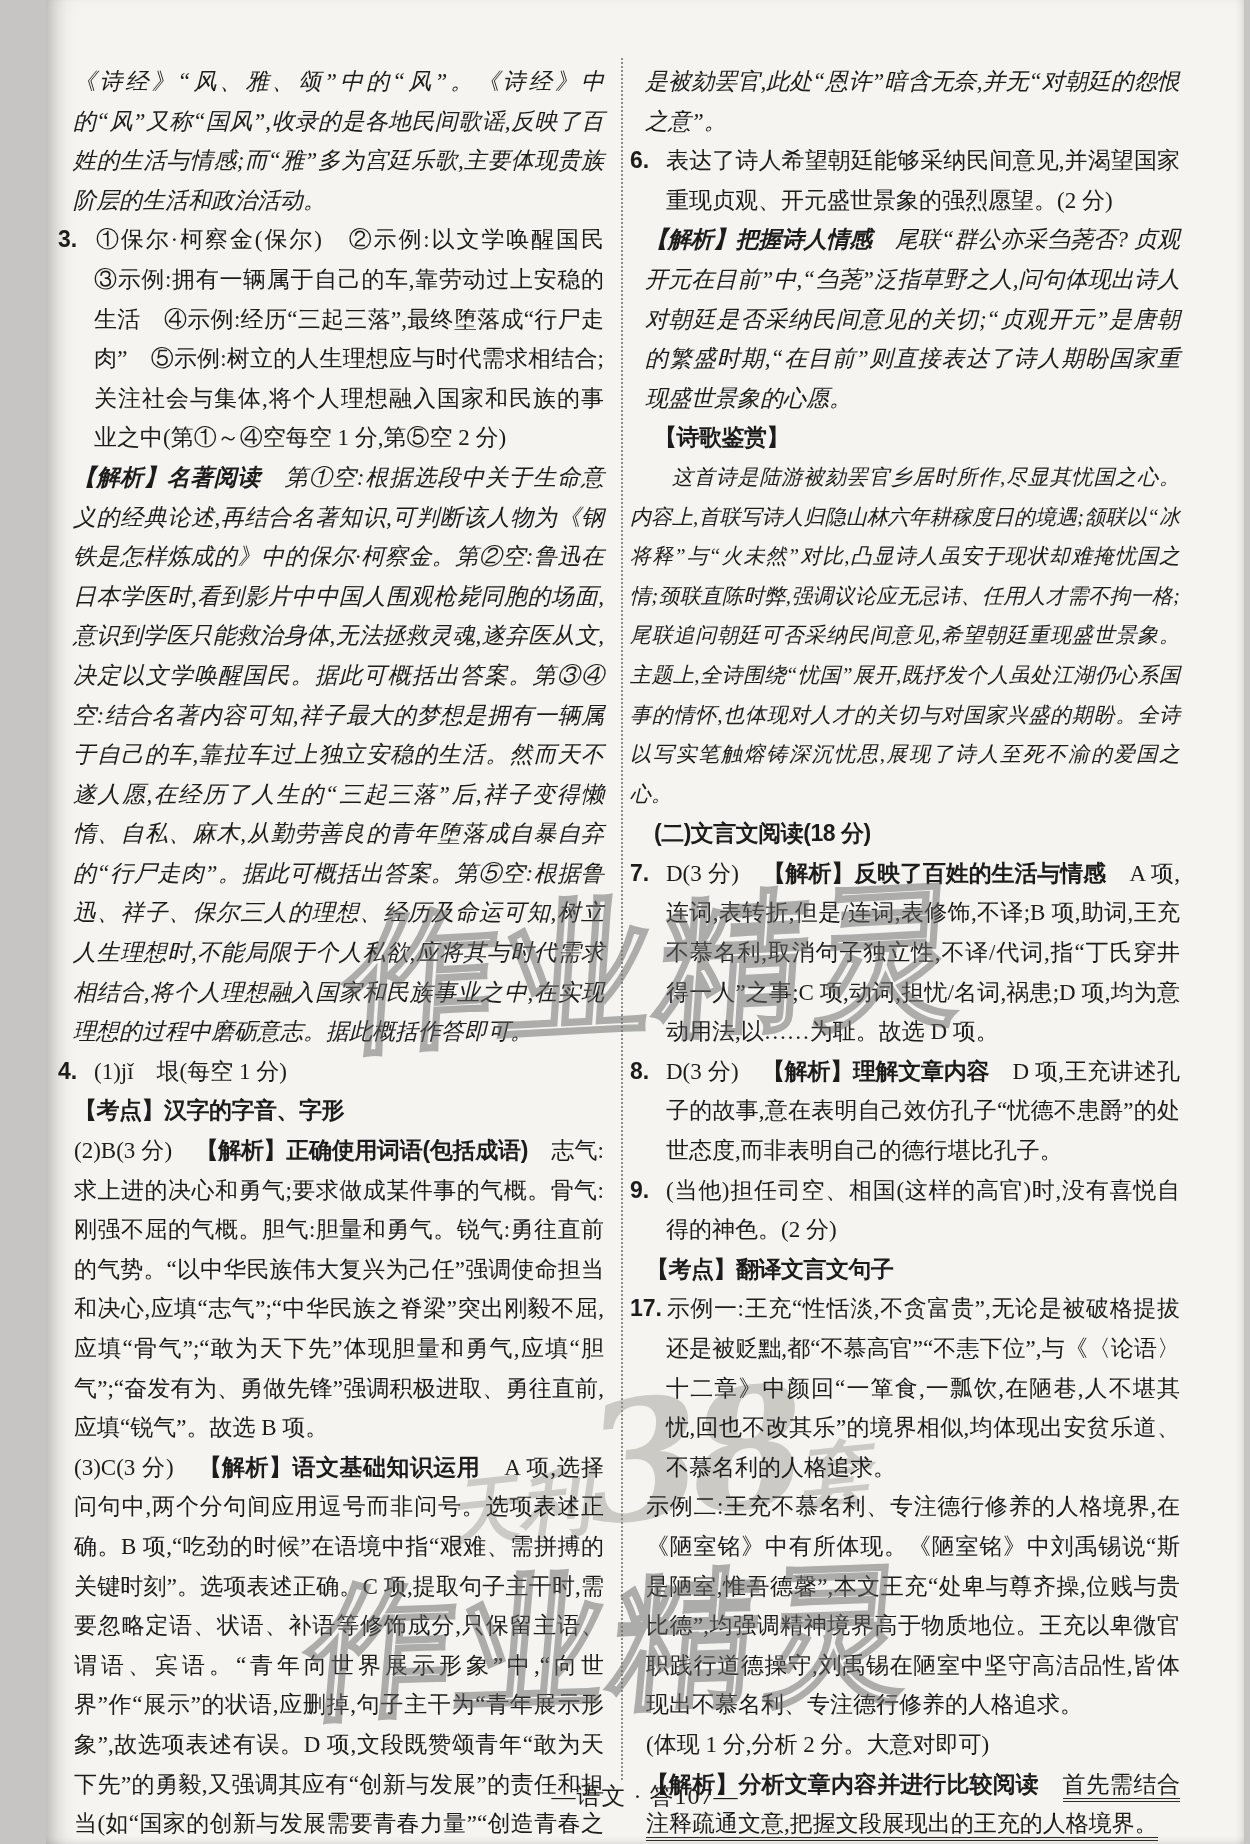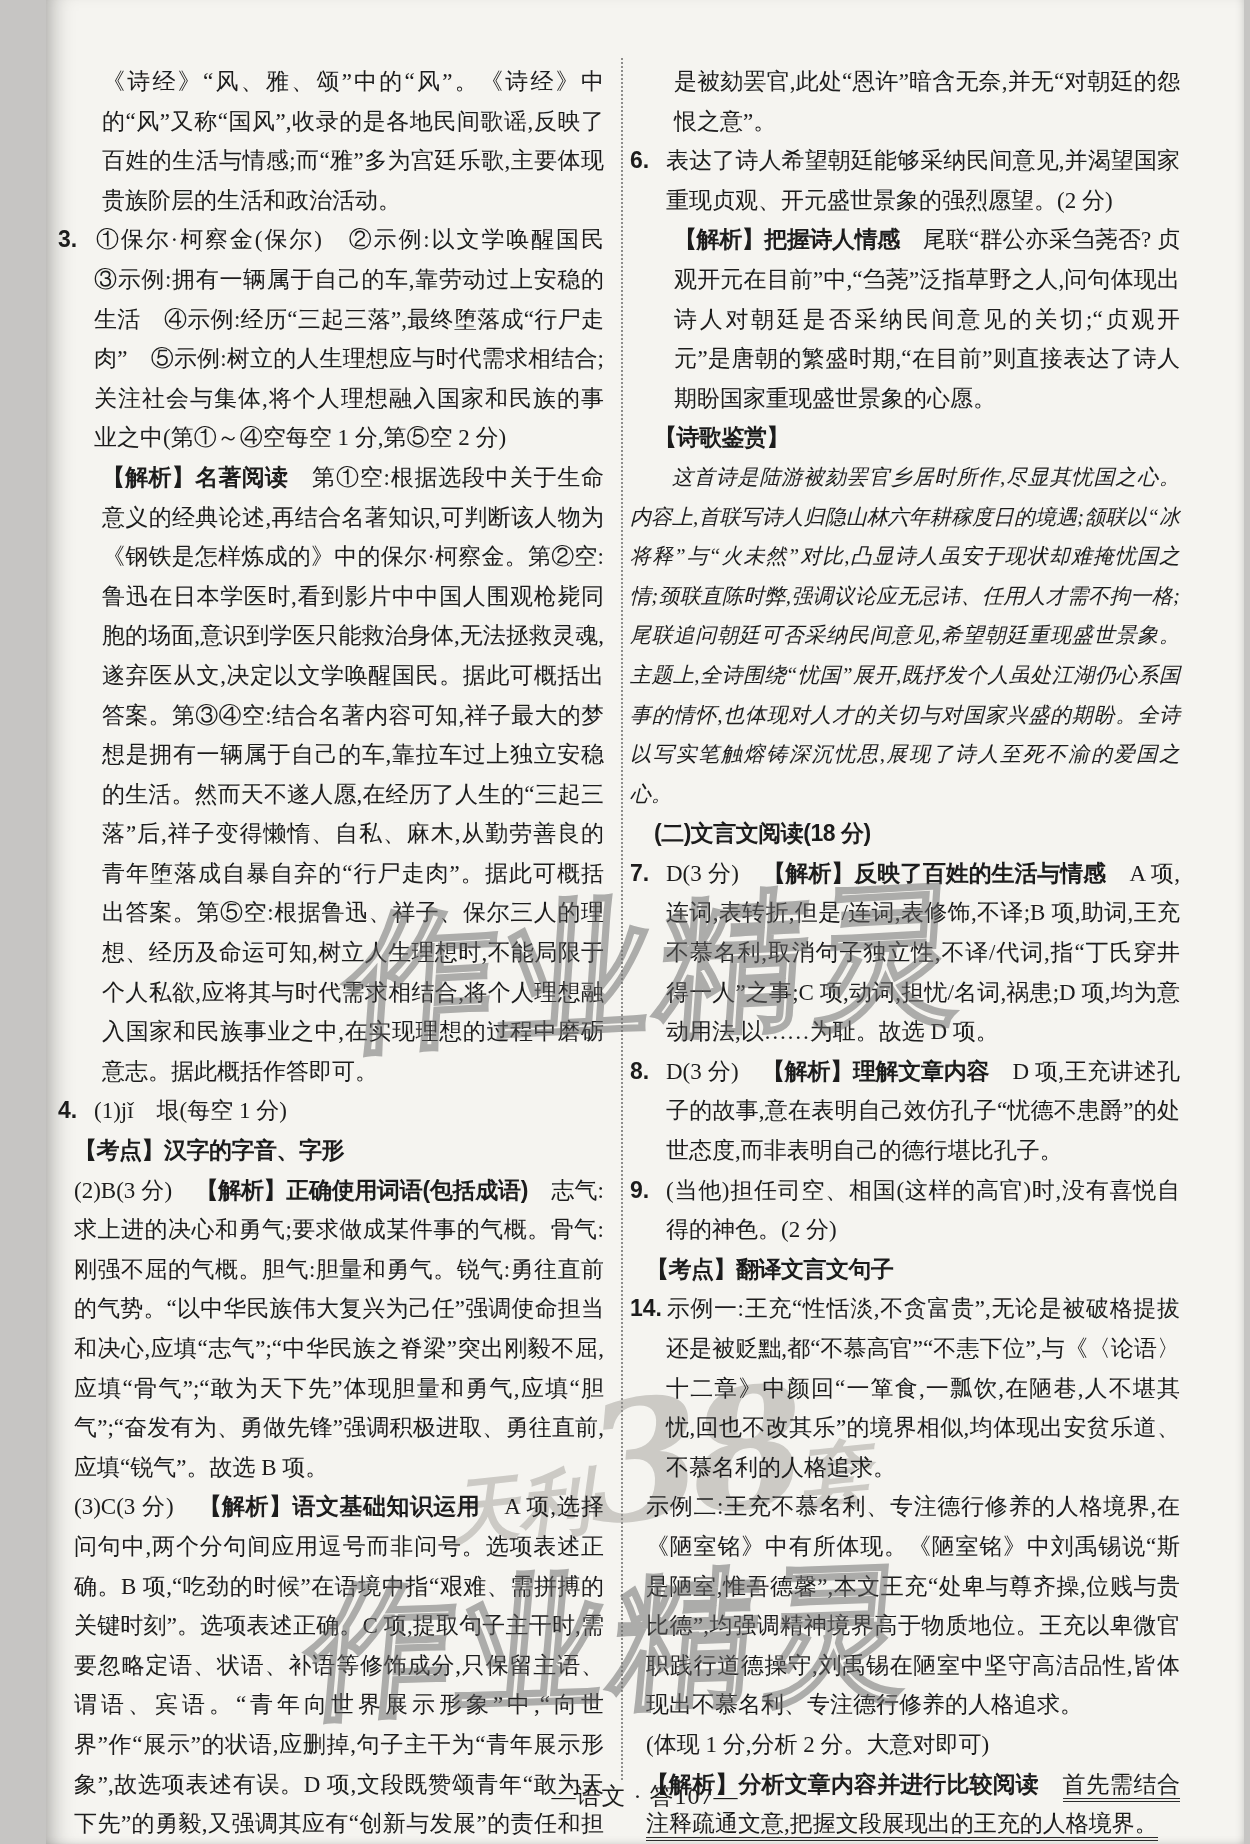--- a/index.html
+++ b/index.html
@@ -11,21 +11,21 @@
   }
   .page{
     position:absolute;left:46px;top:0;width:1198px;height:1844px;
     background:#f5f4f0;
     box-shadow:inset 22px 0 26px -20px rgba(0,0,0,.38), inset -8px 0 10px -8px rgba(0,0,0,.18), inset 0 -6px 8px -6px rgba(0,0,0,.12);
   }
   .col{position:absolute;top:62px;z-index:2;}
   .col-left{left:58px;width:546px;}
   .col-right{left:630px;width:550px;}
   .para{font-size:23px;line-height:39.6px;text-align:justify;}
-  .cont{margin-left:44px;}
+  .cont{margin-left:15px;font-style:italic;}
   .sub{margin-left:16px;}
   .item{padding-left:36px;text-indent:-36px;}
   .num{display:inline-block;min-width:36px;text-indent:0;
        font-family:"Liberation Sans","DejaVu Sans",sans-serif;font-weight:700;}
   .heading{font-family:"Liberation Sans","DejaVu Sans",sans-serif;font-weight:700;margin-left:24px;}
   .b{font-family:"Liberation Sans","DejaVu Sans",sans-serif;font-weight:700;letter-spacing:-.5px;}
   .ul{border-bottom:4px double #2b2b2b;padding-bottom:1px;}
   .kai-block{font-style:italic;font-size:21px;text-indent:2em;line-height:39.6px;}
   .divider{
     position:absolute;left:621px;top:58px;height:1722px;width:0;
@@ -73,21 +73,21 @@
     <div class="para cont"><span>是被劾罢官,此处“恩许”暗含无奈,并无“对朝廷的怨恨之意”。</span></div>
     <div class="para item"><span class="num">6.</span><span>表达了诗人希望朝廷能够采纳民间意见,并渴望国家重现贞观、开元盛世景象的强烈愿望。(2 分)</span></div>
     <div class="para cont"><span class="b">【解析】把握诗人情感</span><span>　尾联“群公亦采刍荛否? 贞观开元在目前”中,“刍荛”泛指草野之人,问句体现出诗人对朝廷是否采纳民间意见的关切;“贞观开元”是唐朝的繁盛时期,“在目前”则直接表达了诗人期盼国家重现盛世景象的心愿。</span></div>
     <div class="para heading"><span class="b">【诗歌鉴赏】</span></div>
     <div class="para kai-block"><span>这首诗是陆游被劾罢官乡居时所作,尽显其忧国之心。内容上,首联写诗人归隐山林六年耕稼度日的境遇;颔联以“冰将释”与“火未然”对比,凸显诗人虽安于现状却难掩忧国之情;颈联直陈时弊,强调议论应无忌讳、任用人才需不拘一格;尾联追问朝廷可否采纳民间意见,希望朝廷重现盛世景象。主题上,全诗围绕“忧国”展开,既抒发个人虽处江湖仍心系国事的情怀,也体现对人才的关切与对国家兴盛的期盼。全诗以写实笔触熔铸深沉忧思,展现了诗人至死不渝的爱国之心。</span></div>
     <div class="para heading"><span class="b">(二)文言文阅读(18 分)</span></div>
     <div class="para item"><span class="num">7.</span><span>D(3 分)　</span><span class="b">【解析】反映了百姓的生活与情感</span><span>　A 项,连词,表转折,但是/连词,表修饰,不译;B 项,助词,王充不慕名利,取消句子独立性,不译/代词,指“丁氏穿井得一人”之事;C 项,动词,担忧/名词,祸患;D 项,均为意动用法,以……为耻。故选 D 项。</span></div>
     <div class="para item"><span class="num">8.</span><span>D(3 分)　</span><span class="b">【解析】理解文章内容</span><span>　D 项,王充讲述孔子的故事,意在表明自己效仿孔子“忧德不患爵”的处世态度,而非表明自己的德行堪比孔子。</span></div>
     <div class="para item"><span class="num">9.</span><span>(当他)担任司空、相国(这样的高官)时,没有喜悦自得的神色。(2 分)</span></div>
     <div class="para sub"><span class="b">【考点】翻译文言文句子</span></div>
-    <div class="para item"><span class="num">14.</span><span>示例一:王充“性恬淡,不贪富贵”,无论是被破格提拔还是被贬黜,都“不慕高官”“不恚下位”,与《〈论语〉十二章》中颜回“一箪食,一瓢饮,在陋巷,人不堪其忧,回也不改其乐”的境界相似,均体现出安贫乐道、不慕名利的人格追求。</span></div>
+    <div class="para item"><span class="num">17.</span><span>示例一:王充“性恬淡,不贪富贵”,无论是被破格提拔还是被贬黜,都“不慕高官”“不恚下位”,与《〈论语〉十二章》中颜回“一箪食,一瓢饮,在陋巷,人不堪其忧,回也不改其乐”的境界相似,均体现出安贫乐道、不慕名利的人格追求。</span></div>
     <div class="para sub"><span>示例二:王充不慕名利、专注德行修养的人格境界,在《陋室铭》中有所体现。《陋室铭》中刘禹锡说“斯是陋室,惟吾德馨”,本文王充“处卑与尊齐操,位贱与贵比德”,均强调精神境界高于物质地位。王充以卑微官职践行道德操守,刘禹锡在陋室中坚守高洁品性,皆体现出不慕名利、专注德行修养的人格追求。</span></div>
     <div class="para sub"><span>(体现 1 分,分析 2 分。大意对即可)</span></div>
     <div class="para sub"><span class="b">【解析】分析文章内容并进行比较阅读</span><span>　</span><span class="ul">首先需结合注释疏通文意,把握文段展现出的王充的人格境界。</span></div>
   </div>
 
 <div class="wm-outline wm1">作业精灵</div>
 <div class="wm-outline wm2">作业精灵</div>
 
 <div class="footer">—语文 · 答107—</div>
 

